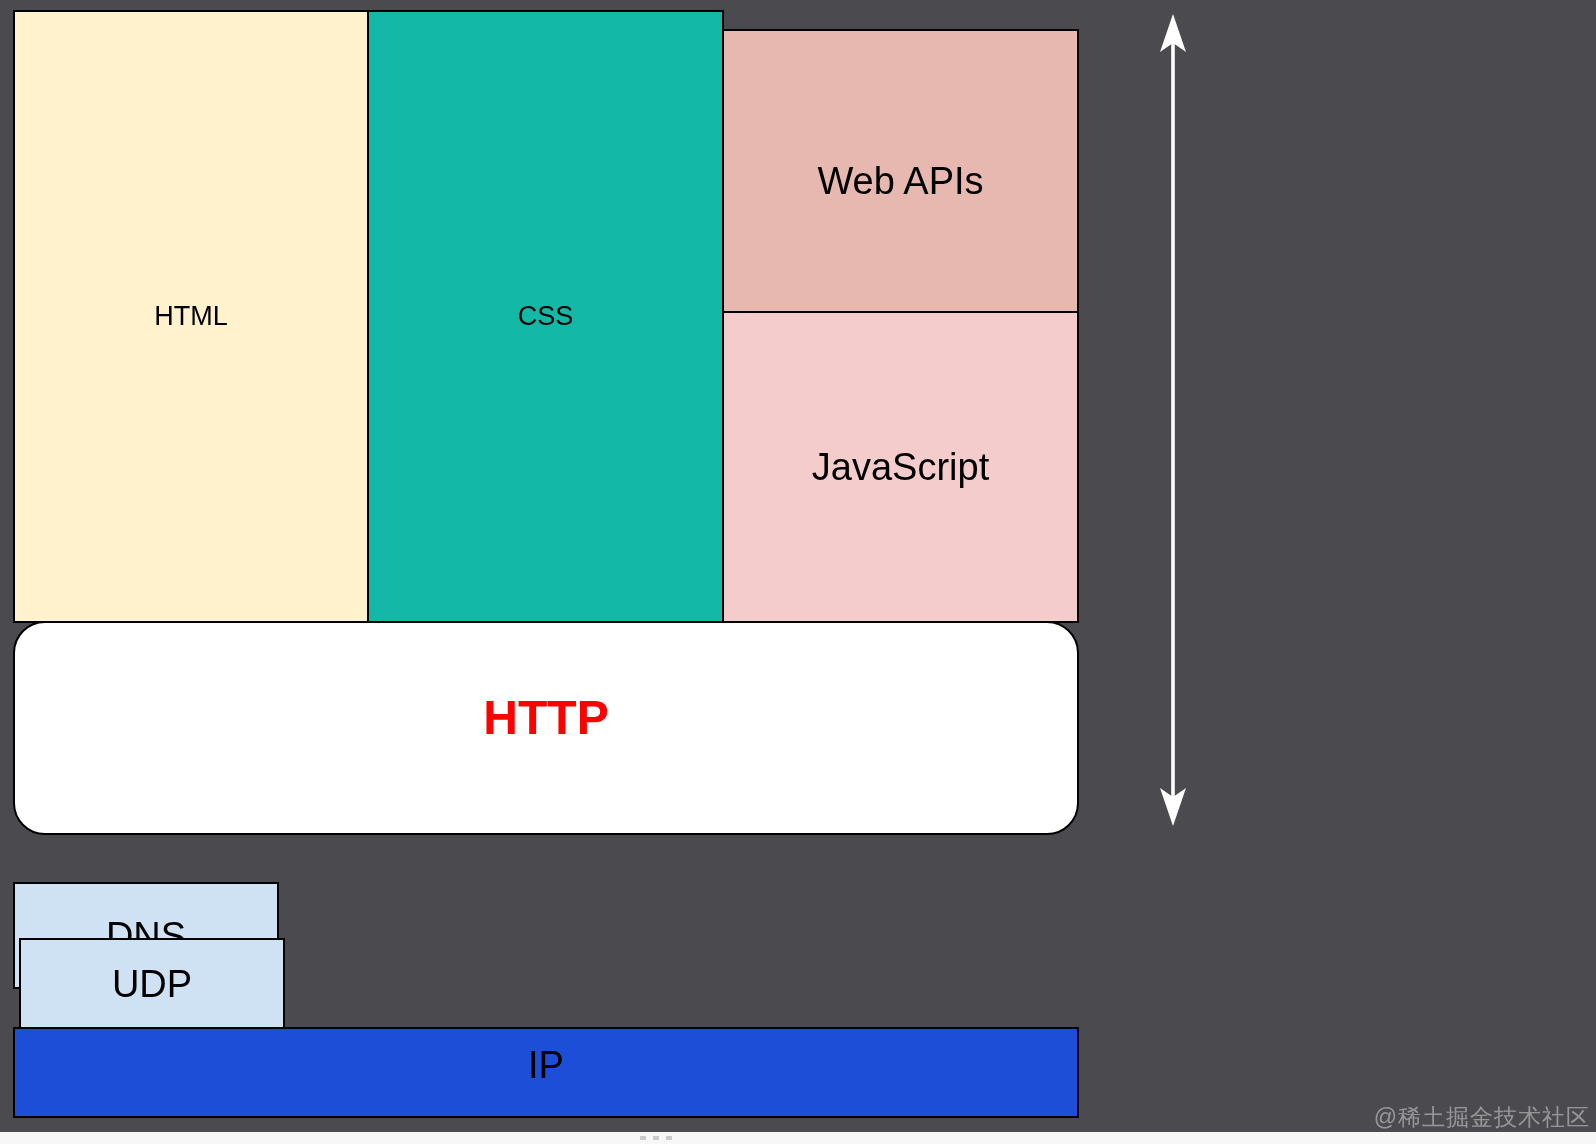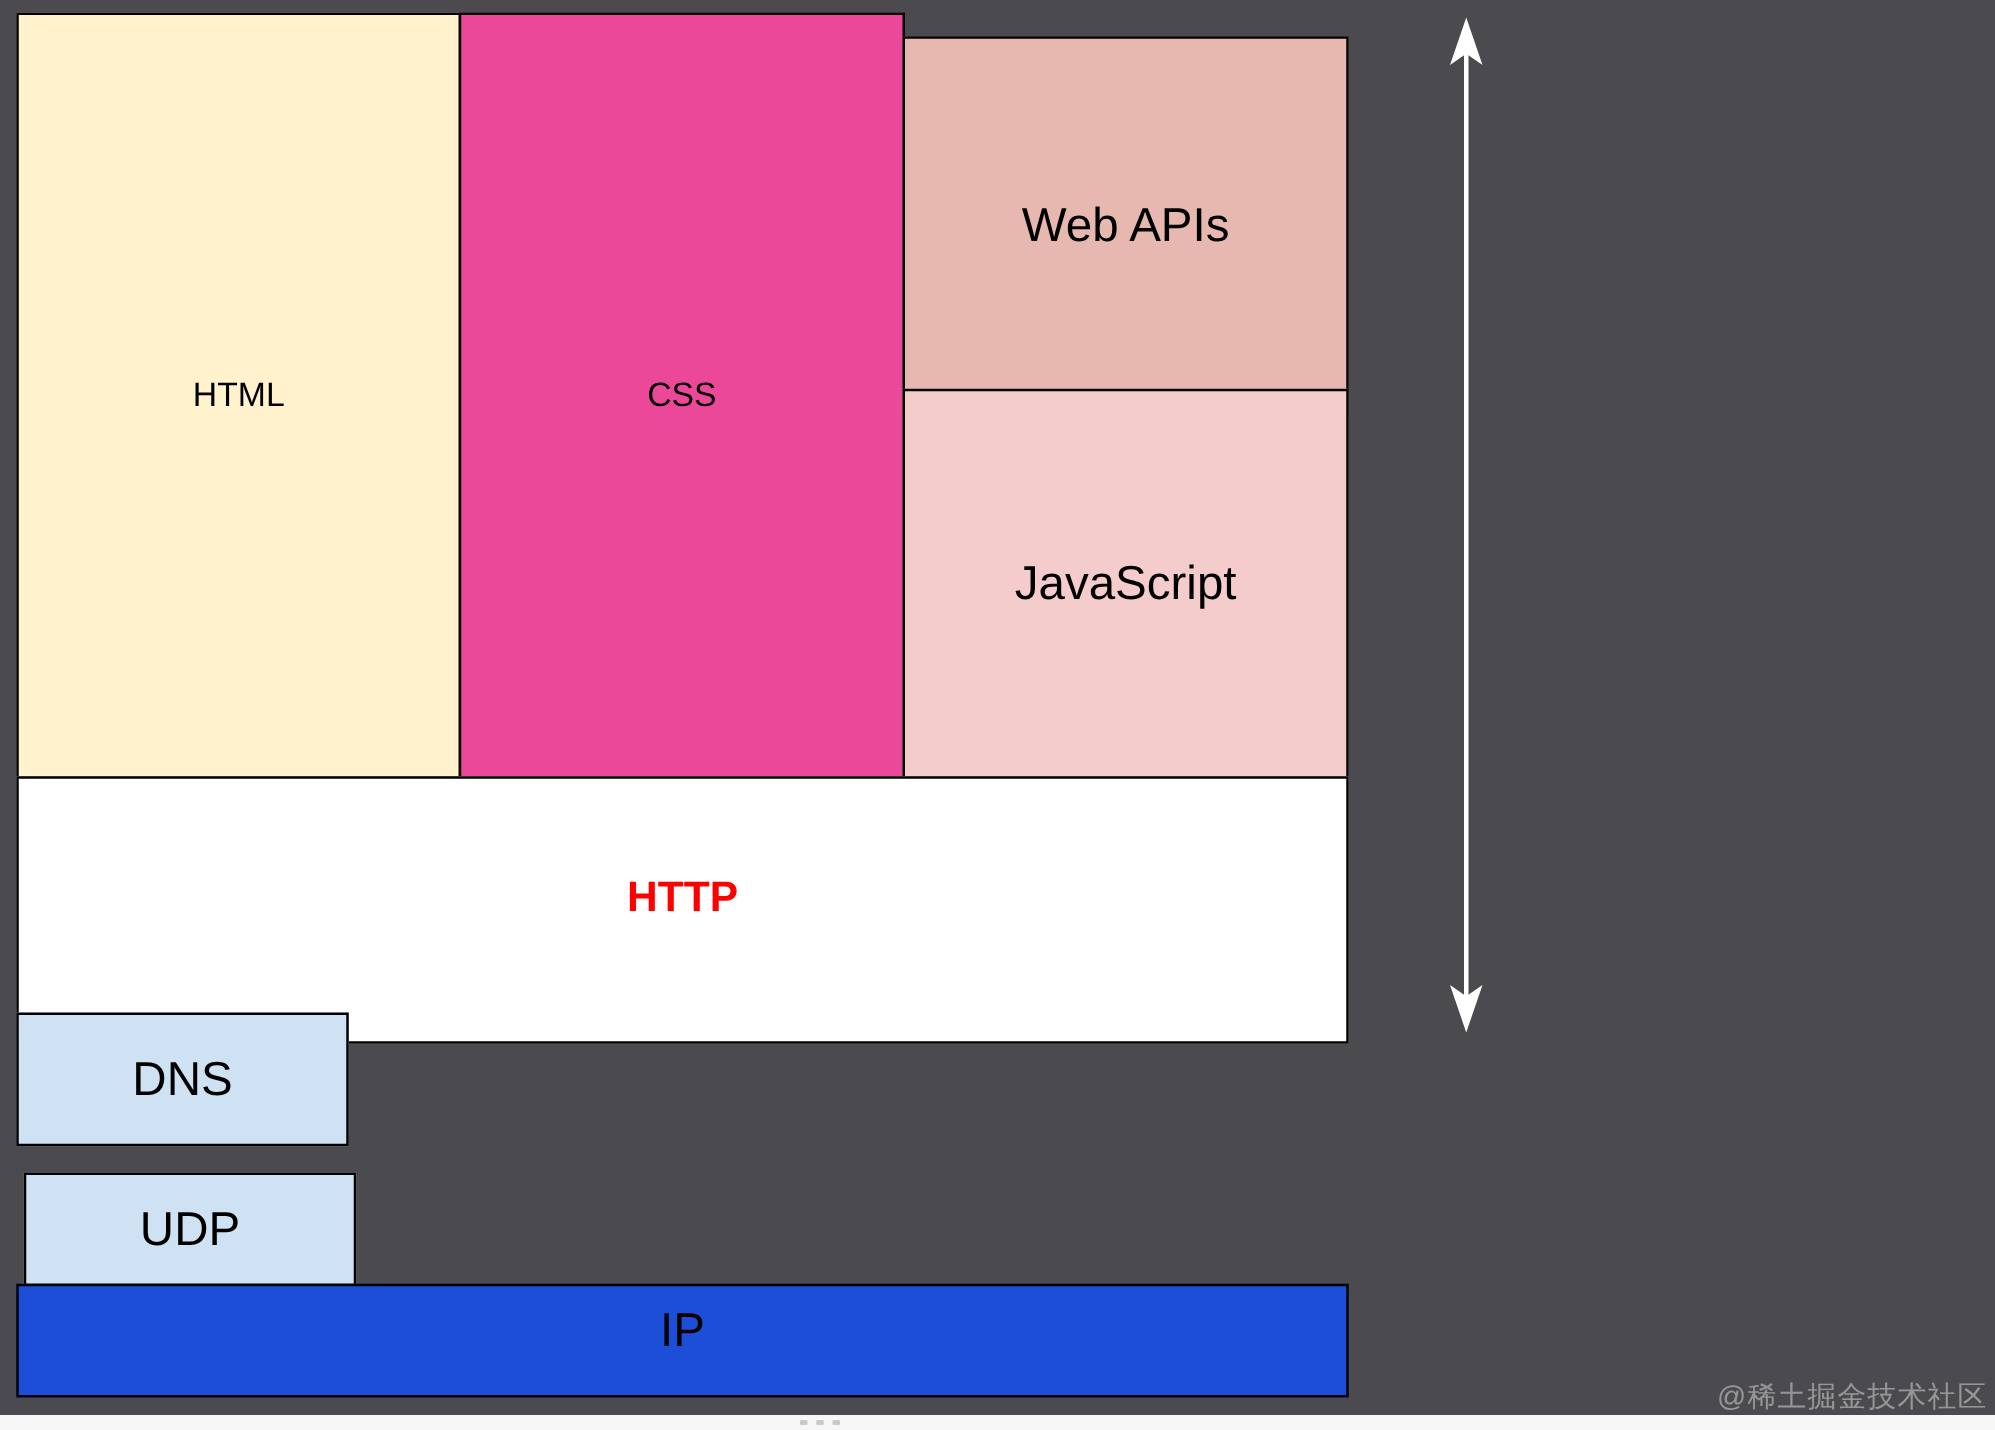--- a/index.html
+++ b/index.html
@@ -14,23 +14,23 @@
     display:flex;align-items:center;justify-content:center;
     color:#000;font-size:27px;line-height:1;
   }
   
   .box-html       {left:13px;  top:10px;  width:356px;  height:613px; background:#FFF2CC;}
   .box-css        {left:367px; top:10px;  width:357px;  height:613px; background:#FCE5CD;}
   .box-webapis    {left:722px; top:10px;  width:357px;  height:303px; background:#E6B8AF; font-size:38px;margin-top:19px;}
   .box-javascript {left:722px; top:311px; width:357px;  height:312px; background:#F4CCCC; font-size:38px;}
   
   .box-http       {left:13px;  top:621px; width:1066px; height:214px; background:#FFFFFF;
-                   color:#FE0000;font-weight:bold;font-size:34px;padding-bottom:20px;}
+                   color:#FE0000;font-weight:bold;font-size:48px;padding-bottom:20px;border-radius:32px;}
   
-  .box-dns        {left:13px;  top:810px; width:266px;  height:107px; background:#CFE2F3; font-size:38px;}
+  .box-dns        {left:13px;  top:882px; width:266px;  height:107px; background:#CFE2F3; font-size:38px;}
   .box-udp        {left:19px;  top:938px; width:266px;  height:91px;  background:#CFE2F3; font-size:38px;}
   .box-tcp        {left:277px; top:833px; width:802px;  height:196px; background:#CFE2F3; font-size:38px;
                    padding-top:22px; z-index:1;}
   .box-tls        {left:681px; top:833px; width:398px;  height:102px; background:#CFE2F3; font-size:38px; z-index:2;}
   .box-ip         {left:13px;  top:1027px;width:1066px; height:91px;  background:#CFE2F3; font-size:38px;
                    padding-bottom:16px; z-index:3;}
   
   .side-label{
     position:absolute;left:1200px;top:408px;width:392px;
     color:#FFFFFF;font-size:41px;text-align:center;letter-spacing:0.5px;
@@ -51,21 +51,21 @@
 </style>
 </head>
 <body style="background-color: rgb(75, 75, 79);">
 
 <div class="stage">
 
   <div class="box box-html" style="background-color: rgb(255, 242, 204);">
     <span>HTML</span>
   </div>
 
-  <div class="box box-css" style="background-color: #ec4899;">
+  <div class="box box-css" style="background-color: #14b8a6;">
     <span>CSS</span>
   </div>
 
   <div class="box box-webapis" style="background-color: rgb(230, 184, 175);">
     <span>Web APIs</span>
   </div>
 
   <div class="box box-javascript" style="background-color: rgb(244, 204, 204);">
     <span>JavaScript</span>
   </div>

